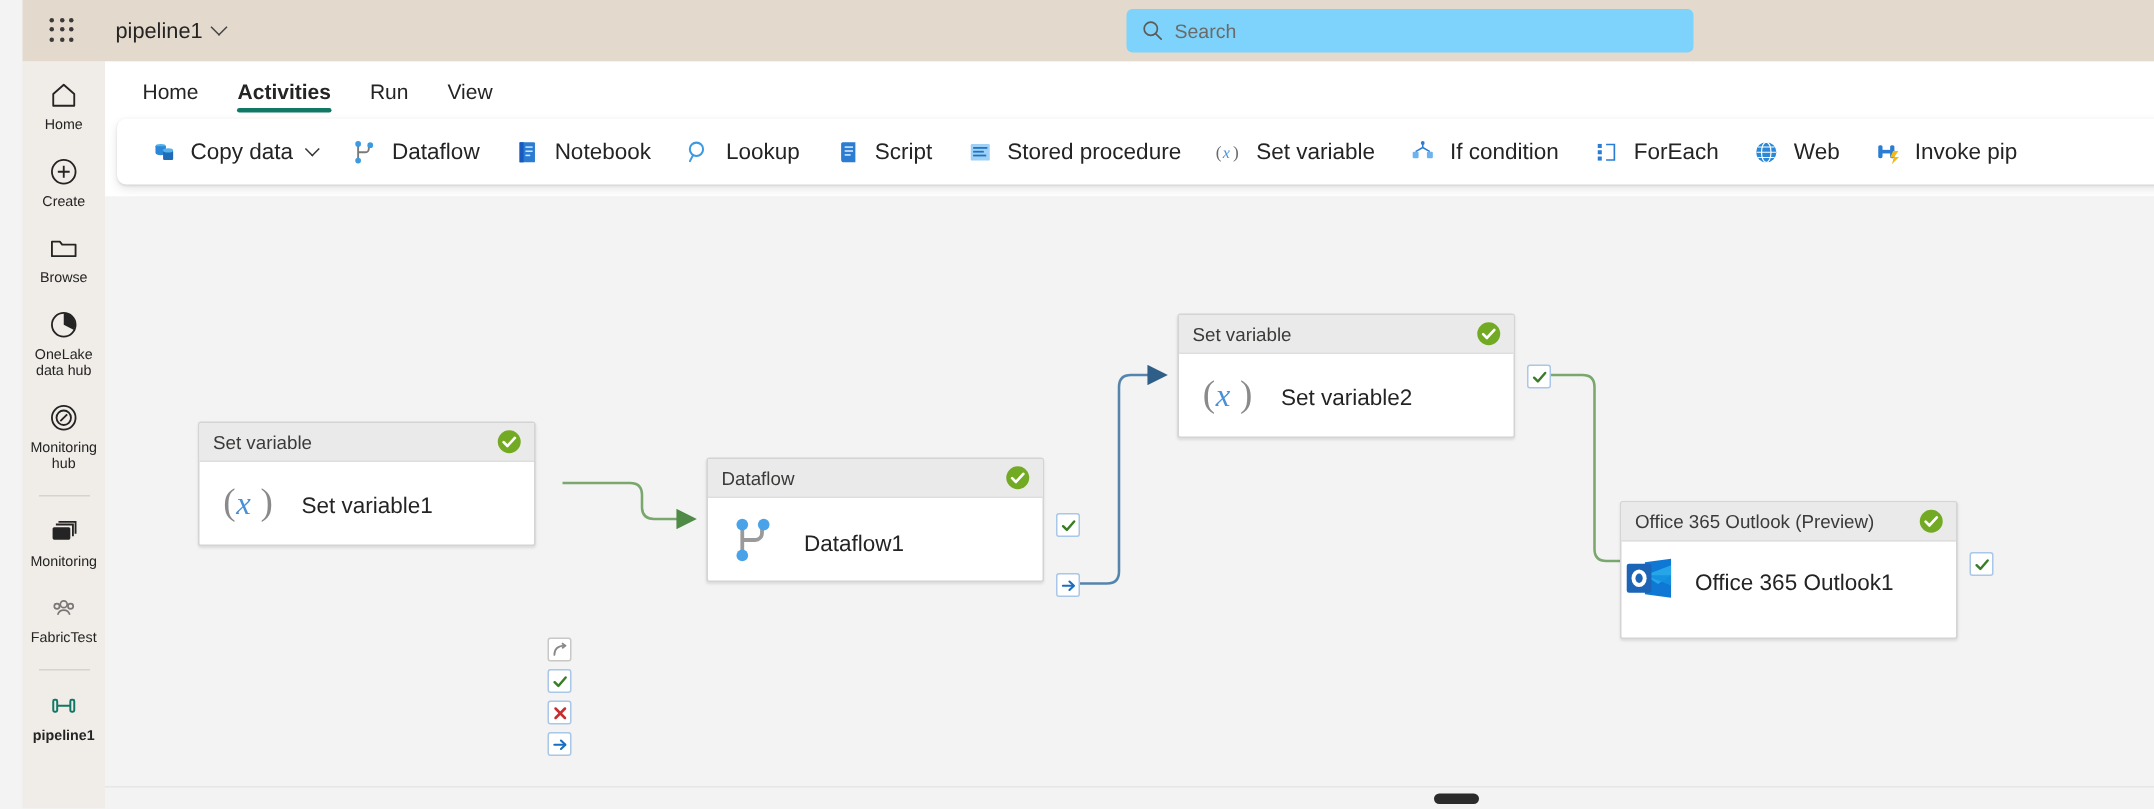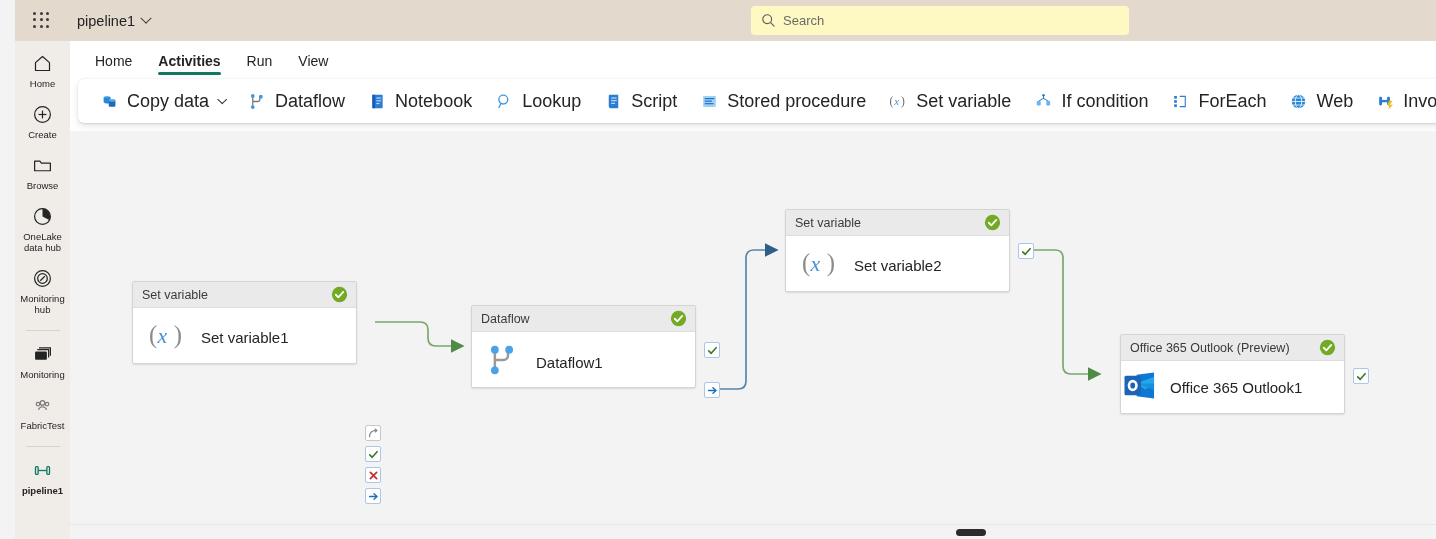--- a/index.html
+++ b/index.html
@@ -28,21 +28,21 @@
   #pipeline-title {
     margin-left: 22px; font-size: 14.5px; color: #242424;
     display: flex; align-items: center; gap: 7px; cursor: pointer;
   }
   .chev { display:inline-block; width:8px; height:8px;
     border-right:1.3px solid #444; border-bottom:1.3px solid #444;
     transform: rotate(45deg) translate(-2px,-2px); }
 
   #search-wrap {
     position: absolute; left: 736px; top: 6px; width: 378px; height: 29px;
-    background: #fef9c3; border-radius: 4px;
+    background: #7dd3fc; border-radius: 4px;
     display: flex; align-items: center; padding: 0 10px; cursor: text;
   }
   #search-input {
     border: none; outline: none; flex: 1; font-size: 13px;
     color: #605e5c; font-family: "Liberation Sans", sans-serif;
     background: transparent; margin-left: 7px;
   }
   #search-input::placeholder { color: #6b6a68; }
 
   
@@ -83,21 +83,21 @@
     position: absolute; left: 8px; top: 38px; width: 1373px; height: 44px;
     background: #ffffff; border-radius: 6px;
     box-shadow: 0 0.6px 1.8px rgba(0,0,0,.10), 0 3px 7px rgba(0,0,0,.10);
     display: flex; align-items: center; padding-left: 12px; overflow: hidden;
   }
   .cmd {
     display: flex; align-items: center; gap: 8px;
     padding: 6px 9px; margin-right: 4px; border-radius: 4px;
     cursor: pointer; white-space: nowrap; flex: 0 0 auto;
   }
-  .cmd-label { font-size: 18px; color: #242424; }
+  .cmd-label { font-size: 15px; color: #242424; }
   .cmd-ico { width: 20px; height: 20px; display:flex; align-items:center; justify-content:center; }
   .cmd .chev2 { width:7px; height:7px; border-right:1.2px solid #333; border-bottom:1.2px solid #333;
     transform: rotate(45deg) translate(-1px,-2px); margin-left:1px; }
 
   
   #canvas {
     position: absolute; left: 55px; top: 131px; width: 1381px; height: 393px;
     background: #f3f3f3; overflow: hidden;
   }
   #edges { position: absolute; left: 0; top: 0; width: 1381px; height: 393px; }
@@ -509,21 +509,21 @@
         </span>
         <span class="node-name">Set variable2</span>
       </div>
       <div class="handle" style="left:232px; top:33px;">
         <svg width="11" height="11" viewBox="0 0 14 14" fill="none" stroke="#3a7d28" stroke-width="2.1">
           <path d="M2.2 7.4 L5.4 10.6 L11.6 3.4" stroke-linecap="round" stroke-linejoin="round"></path>
         </svg>
       </div>
     </div>
 
-    <div class="node" style="left:1050px; top:203px; width:225px; height:80px;">
+    <div class="node" style="left:1010px; top:203px; width:225px; height:92px;">
       <div class="node-hdr">
         <span class="node-hdr-title">Office 365 Outlook (Preview)</span>
         <svg class="badge" viewBox="0 0 20 20">
           <circle cx="10" cy="10" r="9" fill="#73aa24"></circle>
           <path d="M5.6 10.3 L8.6 13.3 L14.4 7" fill="none" stroke="#fff" stroke-width="2.1" stroke-linecap="round" stroke-linejoin="round"></path>
         </svg>
       </div>
       <div class="node-body" style="padding:9px 2px;text-align:right;">
         <span>
           <svg width="33" height="31" viewBox="0 0 34 32">

